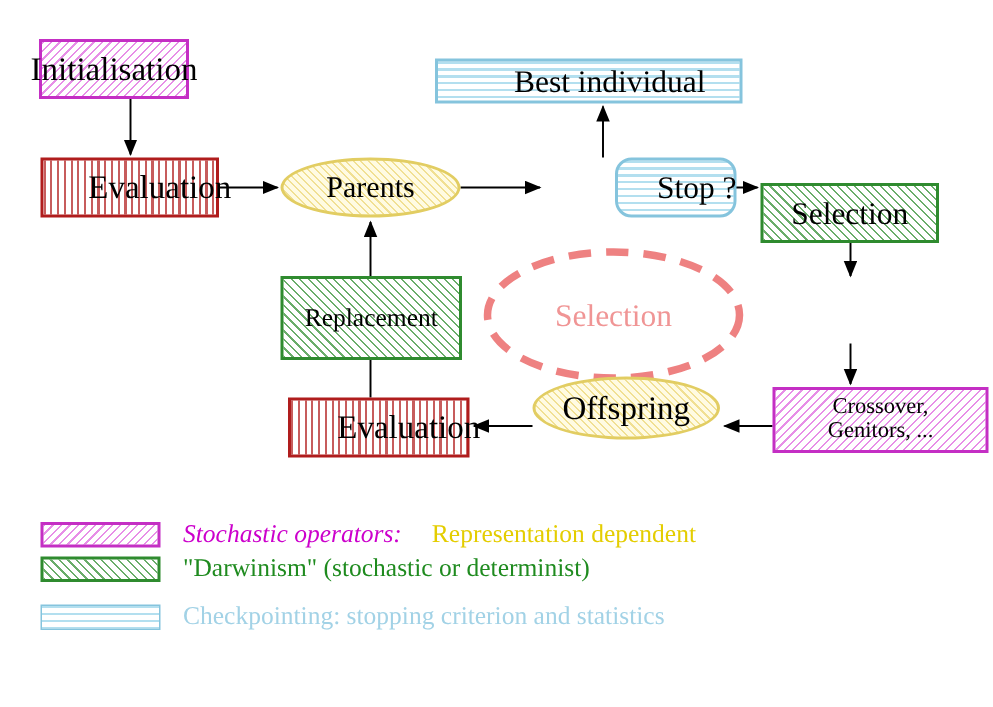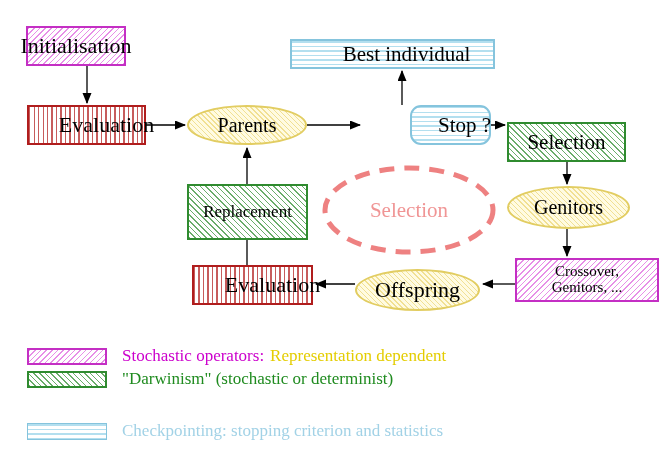--- a/index.html
+++ b/index.html
@@ -48,21 +48,21 @@
 
   
   .n-init      { left: 26px;  top: 26px;  width: 100px; height: 40px; font-size: 22px; }
   .n-eval1     { left: 27px;  top: 105px; width: 119px; height: 40px; font-size: 22px; }
   .n-parents   { left: 187px; top: 105px; width: 120px; height: 40px; font-size: 20px; }
   .n-best      { left: 290px; top: 39px;  width: 205px; height: 30px; font-size: 21px; }
   .n-stop      { left: 362px; top: 105px; width: 81px;  height: 40px; font-size: 21px; border-radius: 11px; margin-left: 48px; }
   .n-selection { left: 507px; top: 122px; width: 119px; height: 40px; font-size: 21px; }
   .n-genitors  { left: 507px; top: 186px; width: 123px; height: 43px; font-size: 20px; }
   .n-crossover { left: 515px; top: 258px; width: 144px; height: 44px; font-size: 15px; }
-  .n-offspring { left: 355px; top: 269px; width: 125px; height: 42px; font-size: 22px; }
+  .n-offspring { left: 355px; top: 251px; width: 125px; height: 42px; font-size: 22px; }
   .n-eval2     { left: 192px; top: 265px; width: 121px; height: 40px; font-size: 22px; }
   .n-replace   { left: 187px; top: 184px; width: 121px; height: 56px; font-size: 17px; }
 
   .n-generation-label {
     position: absolute;
     left: 326px; top: 198px; width: 166px;
     text-align: center;
     font-size: 21px;
     color: #f09595;
     white-space: nowrap;
@@ -72,31 +72,31 @@
   .legend-row {
     position: absolute;
     left: 27px;
     display: flex;
     align-items: center;
     white-space: nowrap;
   }
   .lr-1 { top: 346px; }
   .lr-2 { top: 369px; }
   .lr-3 { top: 396px; }
-  .lr-4 { top: 421px; }
+  .lr-4 { top: 401px; }
   .swatch {
     box-sizing: border-box;
     width: 80px; height: 17px;
     margin-right: 15px;
     flex: 0 0 auto;
   }
   .swatch.b-cyan, .swatch.b-yellow { border-width: 1.5px; }
   .legend-text { font-size: 17px; }
-  .t-magenta { color: #cc00cc; }
-  .t-gold    { color: #e4cd00; margin-left: 6px; }
+  .t-magenta { color: #cc00cc; font-style: italic; }
+  .t-gold    { color: #e4cd00; margin-left: 20px; }
   .t-green   { color: #1f8b1f; }
   .t-red     { color: #bb1111; }
   .t-blue    { color: #a2d2e6; }
 </style>
 </head>
 <body>
 
 <div class="stage">
 
   <svg class="connectors" viewBox="0 0 662 471" xmlns="http://www.w3.org/2000/svg">
@@ -136,23 +136,20 @@
   </div>
 
   <div class="node n-stop b-cyan p-cyan">
     <span>Stop ?</span>
   </div>
 
   <div class="node n-selection b-green p-green">
     <span>Selection</span>
   </div>
 
-  <div class="node ellipse n-genitors b-yellow p-yellow">
-    <span>Genitors</span>
-  </div>
 
   <div class="node n-crossover b-magenta p-magenta">
     <span>Crossover,</span>
     <span>Genitors, ...</span>
   </div>
 
   <div class="node ellipse n-offspring b-yellow p-yellow">
     <span>Offspring</span>
   </div>
 

